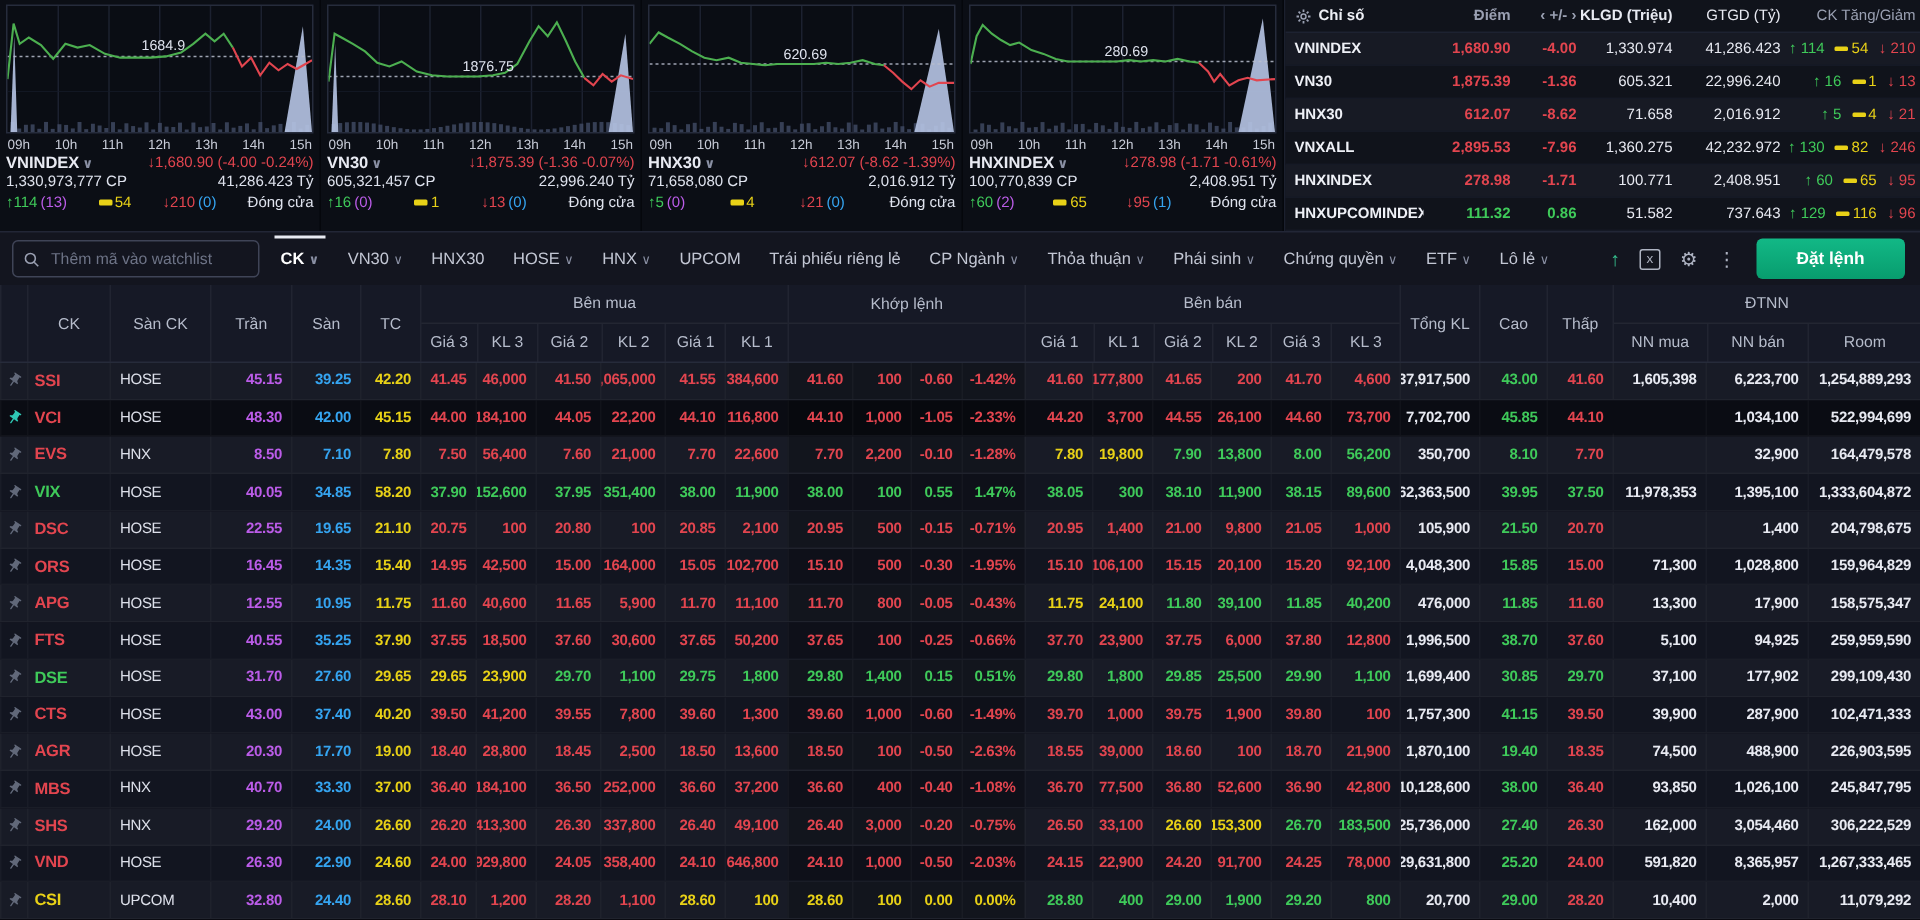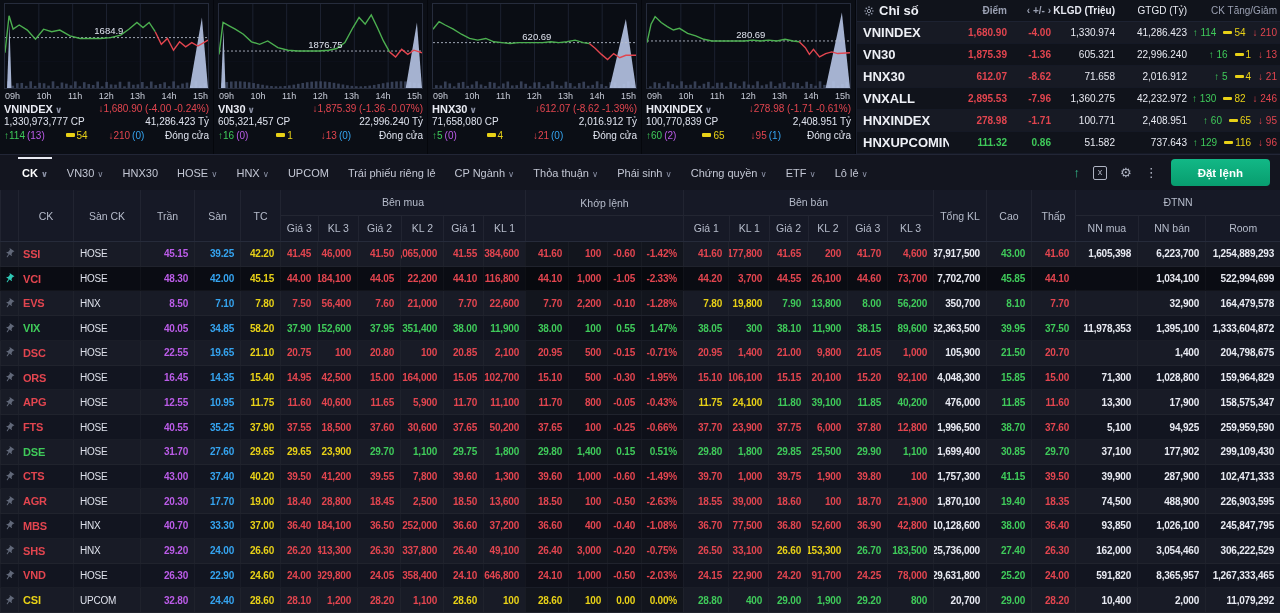--- a/index.html
+++ b/index.html
@@ -33,21 +33,21 @@
   .cnt-floor{color:var(--floor);margin-left:2px;}
   .cnt-session{color:#dfe3ee;white-space:nowrap;}
   
   .index-panel{flex:1;background:#10131b;display:flex;flex-direction:column;border-left:1px solid #1b202e;}
   .ip-header,.ip-row{display:flex;align-items:center;height:22px;flex:0 0 auto;font-size:10px;}
   .ip-header{color:#9aa0b2;background:#10131b;border-bottom:1px solid #1d2231;}
   .ip-row{border-bottom:1px solid #151925;cursor:pointer;}
   .ip-row:nth-child(odd){background:#171a24;}
   .ip-row:nth-child(even){background:#10131b;}
   .ipc{white-space:nowrap;overflow:hidden;}
-  .ipc.name{width:92px;padding-left:6px;font-weight:700;font-size:13px;color:#eef0f6;display:flex;align-items:center;gap:4px;}
+  .ipc.name{width:92px;padding-left:6px;font-weight:700;font-size:10px;color:#eef0f6;display:flex;align-items:center;gap:4px;}
   .ipc.point{width:58px;text-align:right;font-weight:700;}
   .ipc.chg{width:44px;text-align:right;font-weight:600;}
   .ipc.klgd{width:64px;text-align:right;color:#e8eaf2;}
   .ipc.gtgd{width:72px;text-align:right;color:#e8eaf2;}
   .ipc.updown{width:96px;display:flex;justify-content:flex-end;gap:7px;padding-right:6px;align-items:center;}
   .gear-svg{width:12px;height:12px;flex:0 0 auto;}
   
   .navbar{height:36px;background:#13151f;display:flex;align-items:center;padding:0 10px 0 8px;border-top:1px solid #222636;position:relative;}
   .search{display:flex;align-items:center;width:165px;height:25px;border:1px solid #3f4457;border-radius:4px;padding:0 6px;gap:5px;flex:0 0 auto;}
   .search input{background:transparent;border:none;outline:none;color:#dfe3ee;font-size:10.5px;width:100%;font-family:inherit;}
@@ -540,20 +540,27 @@
               <div class="cnt-up">↑ 129</div>
               <div class="cnt-flat"><span class="dash"></span>116</div>
               <div class="cnt-down">↓ 96</div>
             </div>
           </div>
         </div>
     </div>
   </div>
 
   <div class="navbar">
+    <div class="search">
+      <svg class="gear-svg" viewBox="0 0 16 16" width="12" height="12">
+          <circle cx="7" cy="7" r="4.4" fill="none" stroke="#9aa0b2" stroke-width="1.4"></circle>
+          <line x1="10.4" y1="10.4" x2="14" y2="14" stroke="#9aa0b2" stroke-width="1.4"></line>
+        </svg>
+      <input type="text" placeholder="Thêm mã vào watchlist" style="">
+    </div>
     <div class="tabs" id="tabs">
         <div class="tab active">CK<i>∨</i></div>
         <div class="tab">VN30<i>∨</i></div>
         <div class="tab">HNX30</div>
         <div class="tab">HOSE<i>∨</i></div>
         <div class="tab">HNX<i>∨</i></div>
         <div class="tab">UPCOM</div>
         <div class="tab">Trái phiếu riêng lẻ</div>
         <div class="tab">CP Ngành<i>∨</i></div>
         <div class="tab">Thỏa thuận<i>∨</i></div>

